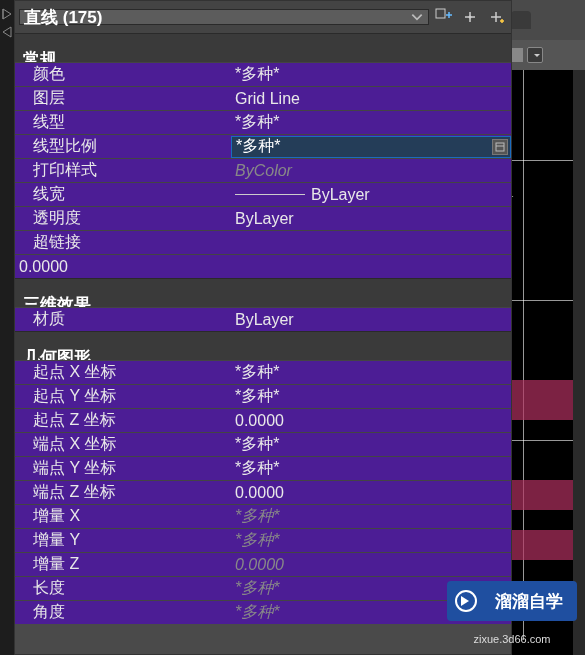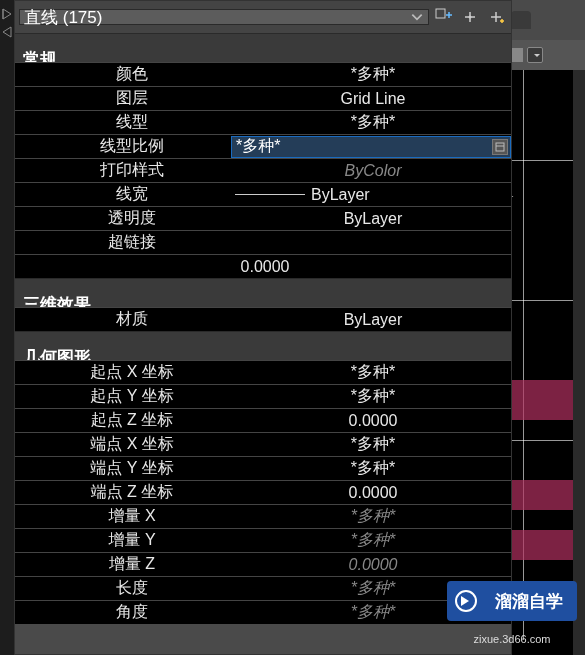--- a/index.html
+++ b/index.html
@@ -19,29 +19,29 @@
 
 .edge { position:absolute; left:0; top:0; width:14px; height:100%; background:#1d1d1d; }
 .edge .dock { position:absolute; left:2px; width:10px; height:12px; }
 .edge .d1 { top:6px; }
 .edge .d2 { top:24px; }
 .edge .dock svg { width:10px; height:12px; }
 
 .panel { position:absolute; left:14px; top:0; width:498px; height:655px; background:#4a4a4a; display:flex; flex-direction:column; border:1px solid #333; }
 
 .sel-row { height:32px; background:#444; display:flex; align-items:center; padding:2px 4px; gap:4px; }
-.sel-row .dropdown { flex:1; height:16px; background:#5c5c5c; border:1px solid #2a2a2a; display:flex; align-items:center; justify-content:space-between; padding:0 4px; font-size:17px; color:#fff; }
+.sel-row .dropdown { flex:1; height:16px; background:#5c5c5c; border:1px solid #2a2a2a; display:flex; align-items:center; justify-content:space-between; padding:0 4px; font-size:17px; color:#fff;font-weight:bold; }
 .sel-row .dropdown .arrow { width:14px; height:14px; display:flex; align-items:center; justify-content:center; }
 .sel-row .tool { width:22px; height:22px; display:flex; align-items:center; justify-content:center; color:#bbb; }
 .sel-row .tool svg { width:18px; height:18px; }
 
 .sect { height:26px; background:#3a3a3a; color:#fff; font-weight:bold; font-size:17px; display:flex; align-items:flex-start; justify-content:space-between; padding:14px 8px; border-top:1px solid #2a2a2a;flex-direction:column; }
 .sect .collapse { font-size:18px; color:#bbb; }
 
-.rows { background:#000000;text-align:center; }
+.rows { background:#4c1d95; }
 .prow { height:24px; display:flex; align-items:center; font-size:16px; border-top:1px solid #444; }
 .plabel { width:216px; padding-left:18px; color:#e8e8e8; }
 .plabel.indent { }
 .pval { flex:1; color:#e8e8e8; padding-left:4px; }
 .pval.sel { background:#243d58; color:#fff; border:1px solid #1a6bbf; height:22px; display:flex; align-items:center; position:relative; }
 .pval .calcbtn { position:absolute; right:2px; top:2px; width:16px; height:16px; border:1px solid #777; background:#555; display:flex; align-items:center; justify-content:center; }
 .pval .calcbtn svg { width:10px; height:10px; }
 .dim { color:#888;font-style:italic; }
 .lw { display:flex; align-items:center; gap:6px; }
 .lw .line { width:70px; height:1px; background:#ccc; }

